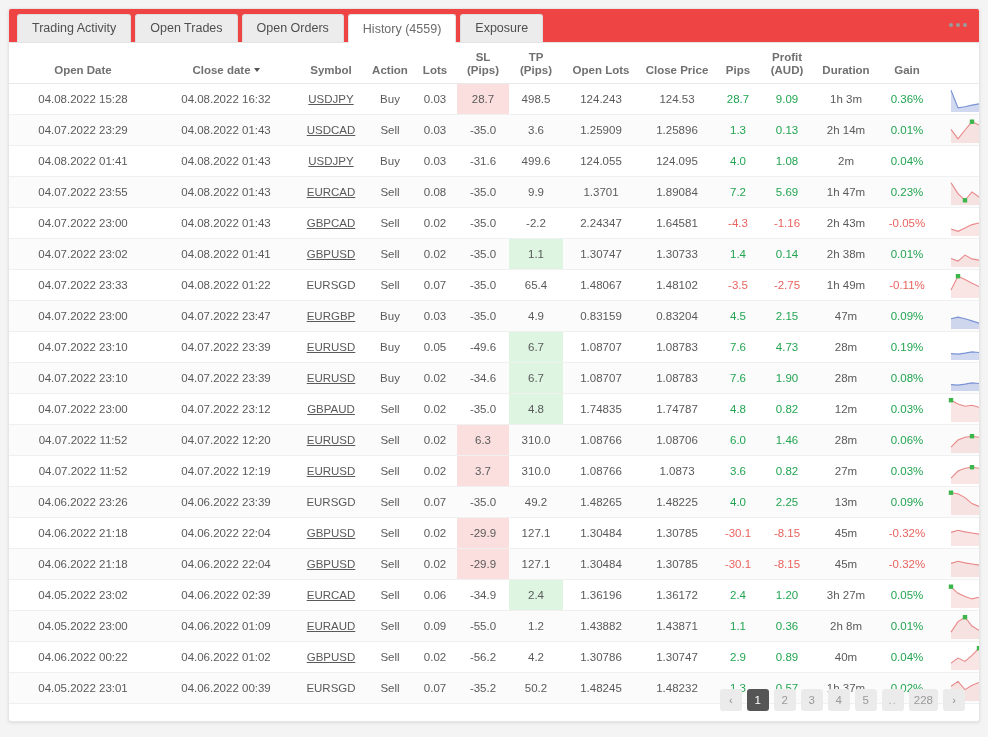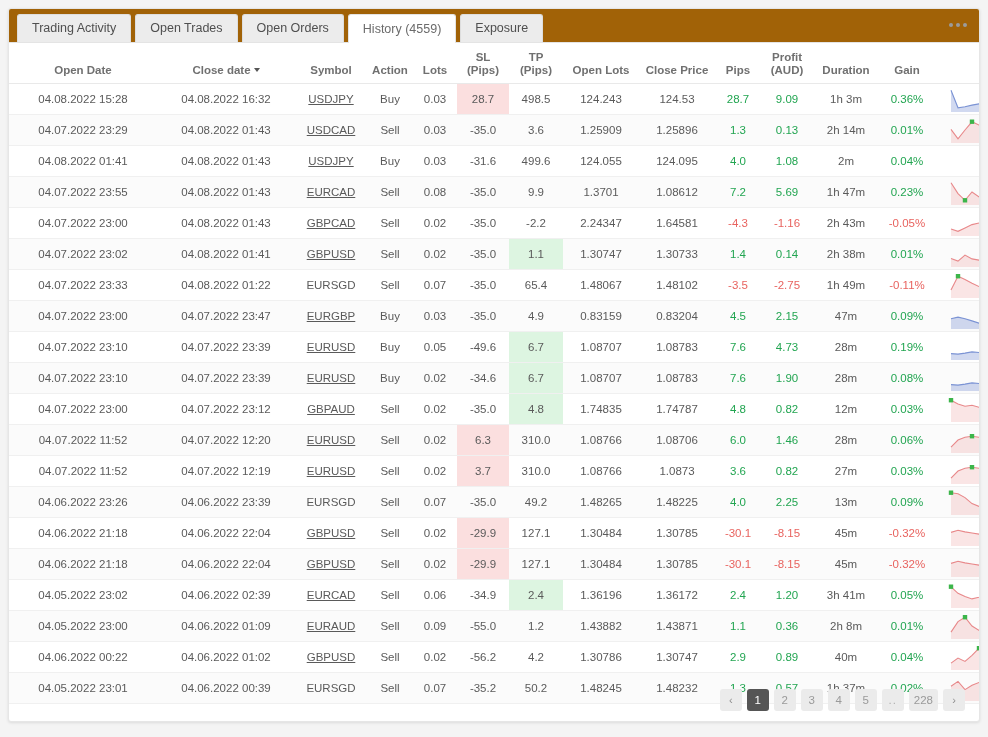--- a/index.html
+++ b/index.html
@@ -24,21 +24,21 @@
     border: 1px solid #e6e6e6;
     border-radius: 3px;
     box-shadow: 0 1px 3px rgba(0,0,0,0.10);
     overflow: hidden;
   }
 
   
   .tabbar {
     position: relative;
     height: 34px;
-    background: #a16207;
+    background: #ef4444;
     padding-left: 6px;
     display: flex;
     align-items: flex-end;
     border-bottom: 1px solid #e4e4e4;
   }
   .tab {
     height: 28px;
     line-height: 27px;
     padding: 0 14px;
     margin-right: 4px;
@@ -300,21 +300,21 @@
             </tr>
             <tr class="alt">
               <td>04.07.2022 23:55</td>
               <td>04.08.2022 01:43</td>
               <td class=" symbol"><a>EURCAD</a></td>
               <td>Sell</td>
               <td>0.08</td>
               <td>-35.0</td>
               <td>9.9</td>
               <td>1.3701</td>
-              <td>1.08612</td>
+              <td>1.89084</td>
               <td><span class="pos">7.2</span></td>
               <td><span class="pos">5.69</span></td>
               <td>1h 47m</td>
               <td><span class="pos">0.23%</span></td>
               <td class="sparkcell">
                 <svg class="sparkbox" viewBox="0 0 118 28" preserveAspectRatio="none">
                   <path d="M3.0,4.7 L10.0,15.6 L17.0,22.3 L24.0,14.0 L31.0,18.9 L38.0,16.2 L45.0,20.1 L52.0,15.1 L59.0,11.3 L66.0,8.0 L73.0,10.2 L80.0,13.4 L87.0,16.8 L94.0,18.9 L101.0,20.1 L108.0,17.9 L115.0,11.3 L115.0,27 L3.0,27 Z" fill="rgba(232,136,138,0.22)" stroke="none"></path>
                   <path d="M3.0,4.7 L10.0,15.6 L17.0,22.3 L24.0,14.0 L31.0,18.9 L38.0,16.2 L45.0,20.1 L52.0,15.1 L59.0,11.3 L66.0,8.0 L73.0,10.2 L80.0,13.4 L87.0,16.8 L94.0,18.9 L101.0,20.1 L108.0,17.9 L115.0,11.3" fill="none" stroke="#e8888a" stroke-width="1.1"></path>
                   <rect x="14.8" y="20.1" width="4.4" height="4.4" fill="#3cb54a"></rect>
                   <rect x="112.8" y="9.1" width="4.4" height="4.4" fill="#e4342e"></rect>
@@ -602,21 +602,21 @@
               <td>04.06.2022 02:39</td>
               <td class=" symbol"><a>EURCAD</a></td>
               <td>Sell</td>
               <td>0.06</td>
               <td>-34.9</td>
               <td class="hl-green">2.4</td>
               <td>1.36196</td>
               <td>1.36172</td>
               <td><span class="pos">2.4</span></td>
               <td><span class="pos">1.20</span></td>
-              <td>3h 41m</td>
+              <td>3h 27m</td>
               <td><span class="pos">0.05%</span></td>
               <td class="sparkcell">
                 <svg class="sparkbox" viewBox="0 0 118 28" preserveAspectRatio="none">
                   <path d="M3.0,5.8 L10.0,12.3 L17.0,15.6 L24.0,17.9 L31.0,16.2 L38.0,14.0 L45.0,12.9 L52.0,11.3 L59.0,10.2 L66.0,9.6 L73.0,10.2 L80.0,11.3 L87.0,12.9 L94.0,15.1 L101.0,17.3 L108.0,18.9 L115.0,20.1 L115.0,27 L3.0,27 Z" fill="rgba(232,136,138,0.22)" stroke="none"></path>
                   <path d="M3.0,5.8 L10.0,12.3 L17.0,15.6 L24.0,17.9 L31.0,16.2 L38.0,14.0 L45.0,12.9 L52.0,11.3 L59.0,10.2 L66.0,9.6 L73.0,10.2 L80.0,11.3 L87.0,12.9 L94.0,15.1 L101.0,17.3 L108.0,18.9 L115.0,20.1" fill="none" stroke="#e8888a" stroke-width="1.1"></path>
                   <rect x="0.8" y="3.5" width="4.4" height="4.4" fill="#3cb54a"></rect>
                   <rect x="112.8" y="17.9" width="4.4" height="4.4" fill="#e4342e"></rect>
                 </svg>
               </td>
             </tr>

